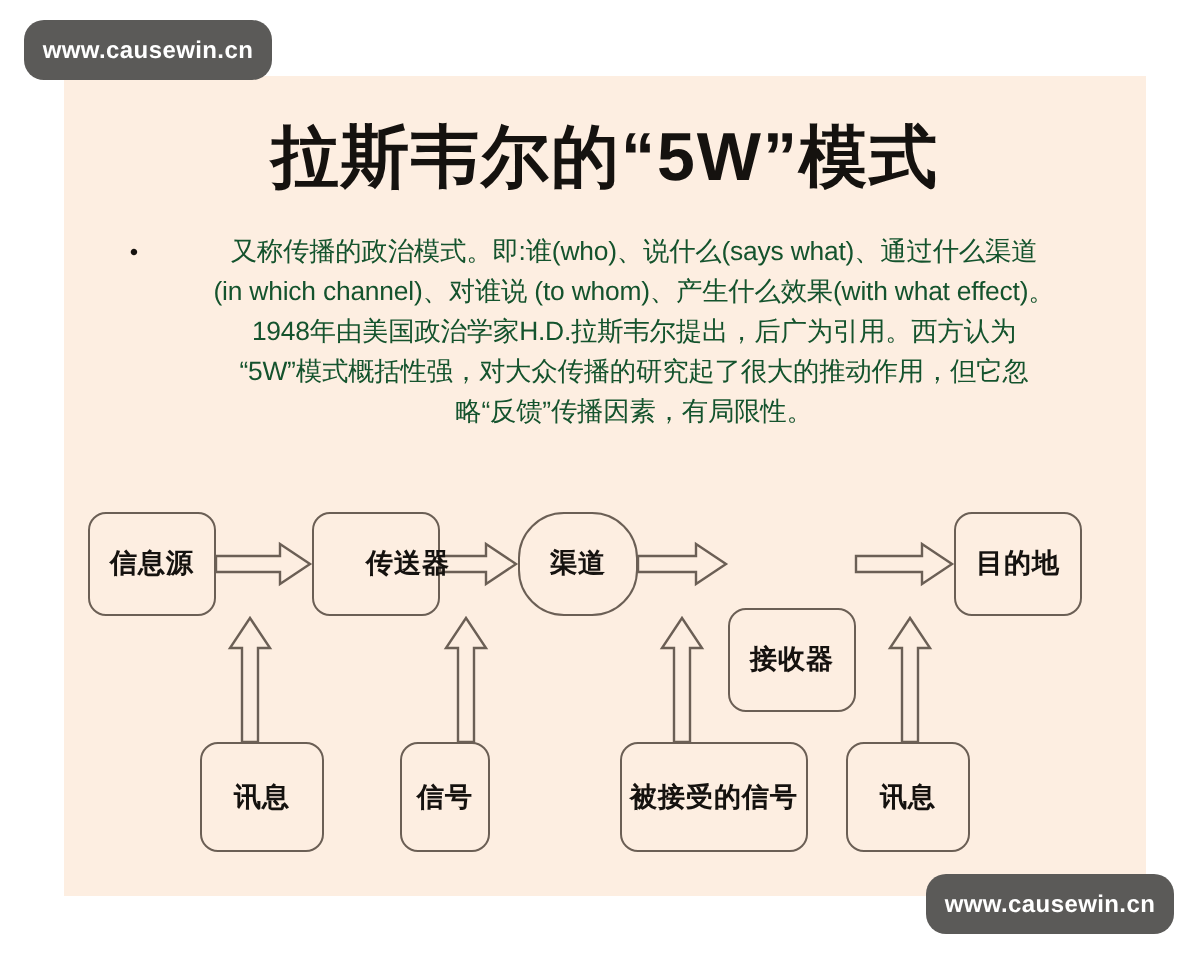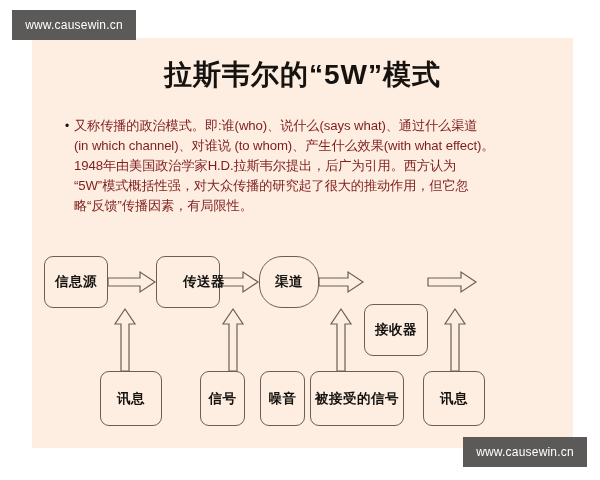--- a/index.html
+++ b/index.html
@@ -24,26 +24,27 @@
     height: 410px;
     background: #fdeee1;
   }
 
   
   .watermark {
     position: absolute;
     background: #5b5a58;
     color: #ffffff;
     font-size: 12px;
-    font-weight: normal;
+    font-weight: bold;
     letter-spacing: 0.2px;
     display: flex;
     align-items: center;
     justify-content: center;
     z-index: 40;
+    border-radius: 10px;
   }
   #watermark-top {
     left: 12px;
     top: 10px;
     width: 124px;
     height: 30px;
   }
   #watermark-bottom {
     left: 463px;
     top: 437px;
@@ -51,21 +52,21 @@
     height: 30px;
   }
 
   
   #title {
     position: absolute;
     left: 0;
     top: 18px;
     width: 541px;
     text-align: center;
-    font-size: 28px;
+    font-size: 34px;
     font-weight: bold;
     color: #15120f;
     letter-spacing: 1px;
     white-space: nowrap;
   }
 
   
   #body-block {
     position: absolute;
     left: 28px;
@@ -79,23 +80,24 @@
     flex: 0 0 14px;
     font-size: 12px;
     line-height: 20px;
     color: #15120f;
     text-align: center;
   }
   #body-text {
     flex: 1;
     font-size: 13.2px;
     line-height: 20px;
-    color: #7f1d1d;
+    color: #14532d;
     white-space: pre-line;
     letter-spacing: -0.1px;
+    text-align: center;
   }
 
   
   #diagram {
     position: absolute;
     left: 0;
     top: 0;
     width: 541px;
     height: 318px;
   }
@@ -146,23 +148,23 @@
   “5W”模式概括性强，对大众传播的研究起了很大的推动作用，但它忽
 略“反馈”传播因素，有局限性。</div>
   </div>
 
   <div id="diagram">
 
   <div class="node" style="left: 12px; top: 218px; width: 64px; height: 52px;">信息源</div>
       <div class="node" style="left: 124px; top: 218px; width: 64px; height: 52px; padding-left: 32px;">传送器</div>
       <div class="node" style="left: 227px; top: 218px; width: 60px; height: 52px; border-radius: 23px;">渠道</div>
       <div class="node" style="left: 332px; top: 218px; width: 64px; height: 52px; margin-top: 48px;">接收器</div>
+      <div class="node" style="left: 445px; top: 218px; width: 64px; height: 52px;">目的地</div>
       <div class="node" style="left: 68px; top: 333px; width: 62px; height: 55px;">讯息</div>
       <div class="node" style="left: 168px; top: 333px; width: 45px; height: 55px;">信号</div>
-      <div class="node" style="left: 228px; top: 333px; width: 45px; height: 55px;">噪音</div>
       <div class="node" style="left: 278px; top: 333px; width: 94px; height: 55px;">被接受的信号</div>
       <div class="node" style="left: 391px; top: 333px; width: 62px; height: 55px;">讯息</div>
       <svg class="arrow-svg" width="48" height="22" style="left: 76px; top: 233px;">
         <path class="arrow-shape" d="M0,7 L32,7 L32,1 L47,11 L32,21 L32,15 L0,15 Z"></path>
       </svg>
       <svg class="arrow-svg" width="39" height="22" style="left: 188px; top: 233px;">
         <path class="arrow-shape" d="M0,7 L23,7 L23,1 L38,11 L23,21 L23,15 L0,15 Z"></path>
       </svg>
       <svg class="arrow-svg" width="45" height="22" style="left: 287px; top: 233px;">
         <path class="arrow-shape" d="M0,7 L29,7 L29,1 L44,11 L29,21 L29,15 L0,15 Z"></path>

